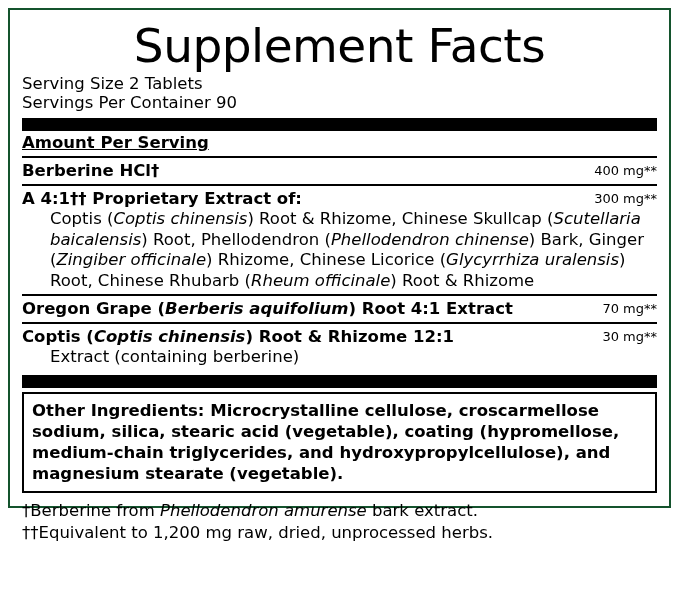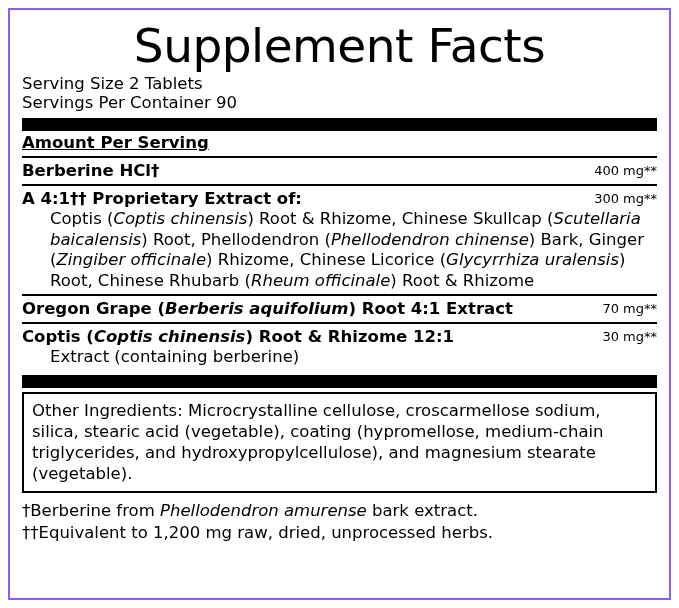--- a/index.html
+++ b/index.html
@@ -13,22 +13,22 @@
     font-family: "DejaVu Sans", sans-serif;
     color: #000000;
     position: relative;
     overflow: hidden;
   }
   .panel {
     position: absolute;
     left: 8px;
     top: 8px;
     width: 663px;
-    height: 592px;
-    border: 2px solid #8b5cf6;
+    height: 500px;
+    border: 2px solid #14532d;
     box-sizing: border-box;
     padding: 8px 12px 0 12px;
   }
   .title {
     font-size: 47px;
     line-height: 52px;
     letter-spacing: -0.5px;
     font-weight: normal;
     font-family: "DejaVu Sans", sans-serif;
     margin: 2px 0 2px 0;
@@ -91,20 +91,21 @@
   .dv-note {
     font-size: 16.5px;
     line-height: 20px;
     padding: 4px 0 6px 0;
   }
   .other-box {
     border: 2px solid #000000;
     box-sizing: border-box;
     padding: 6px 8px 7px 8px;
     margin-top: 4px;
+    font-weight: bold;
   }
   .other-text {
     font-size: 16.5px;
     line-height: 21px;
   }
   .footnote {
     font-size: 16.5px;
     line-height: 22px;
     padding-top: 7px;
   }

